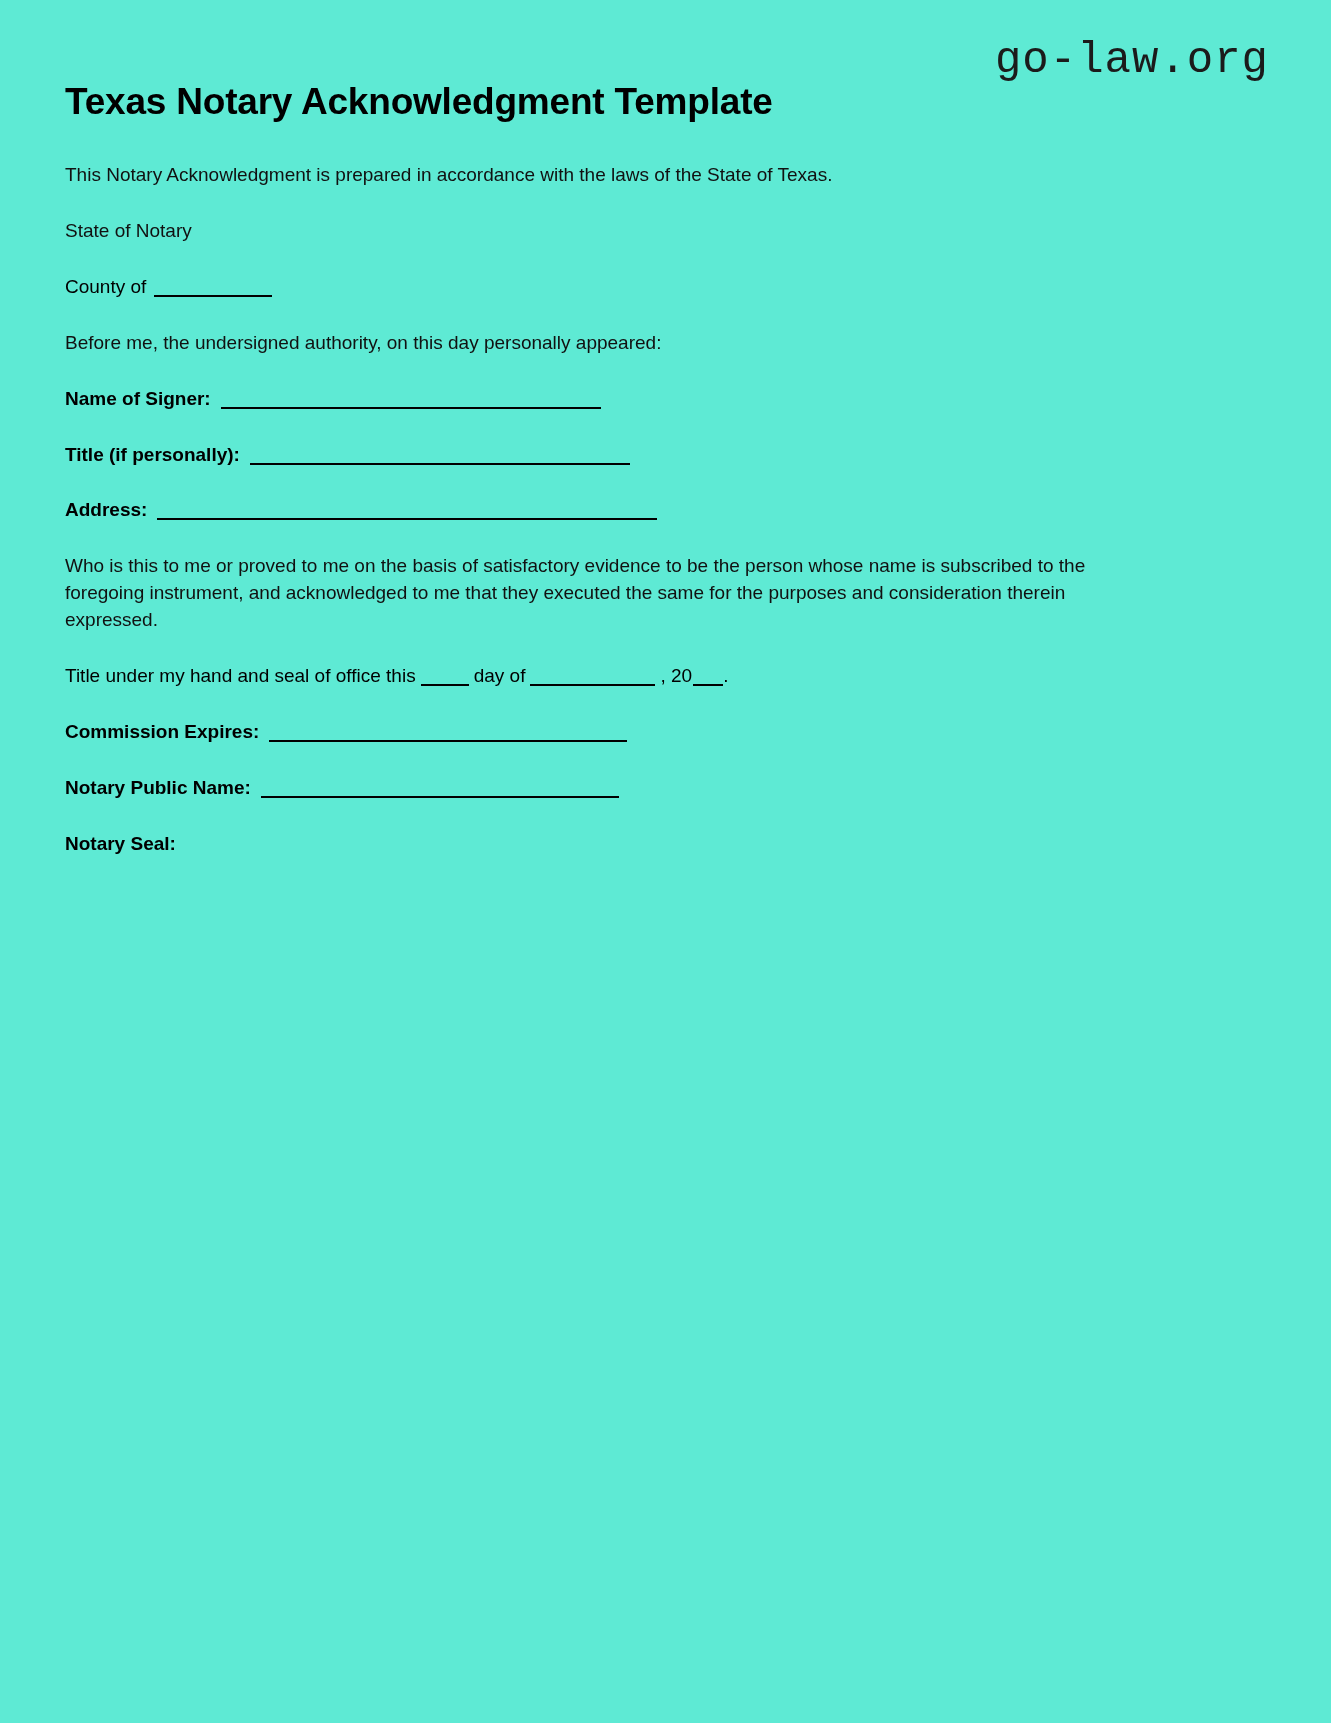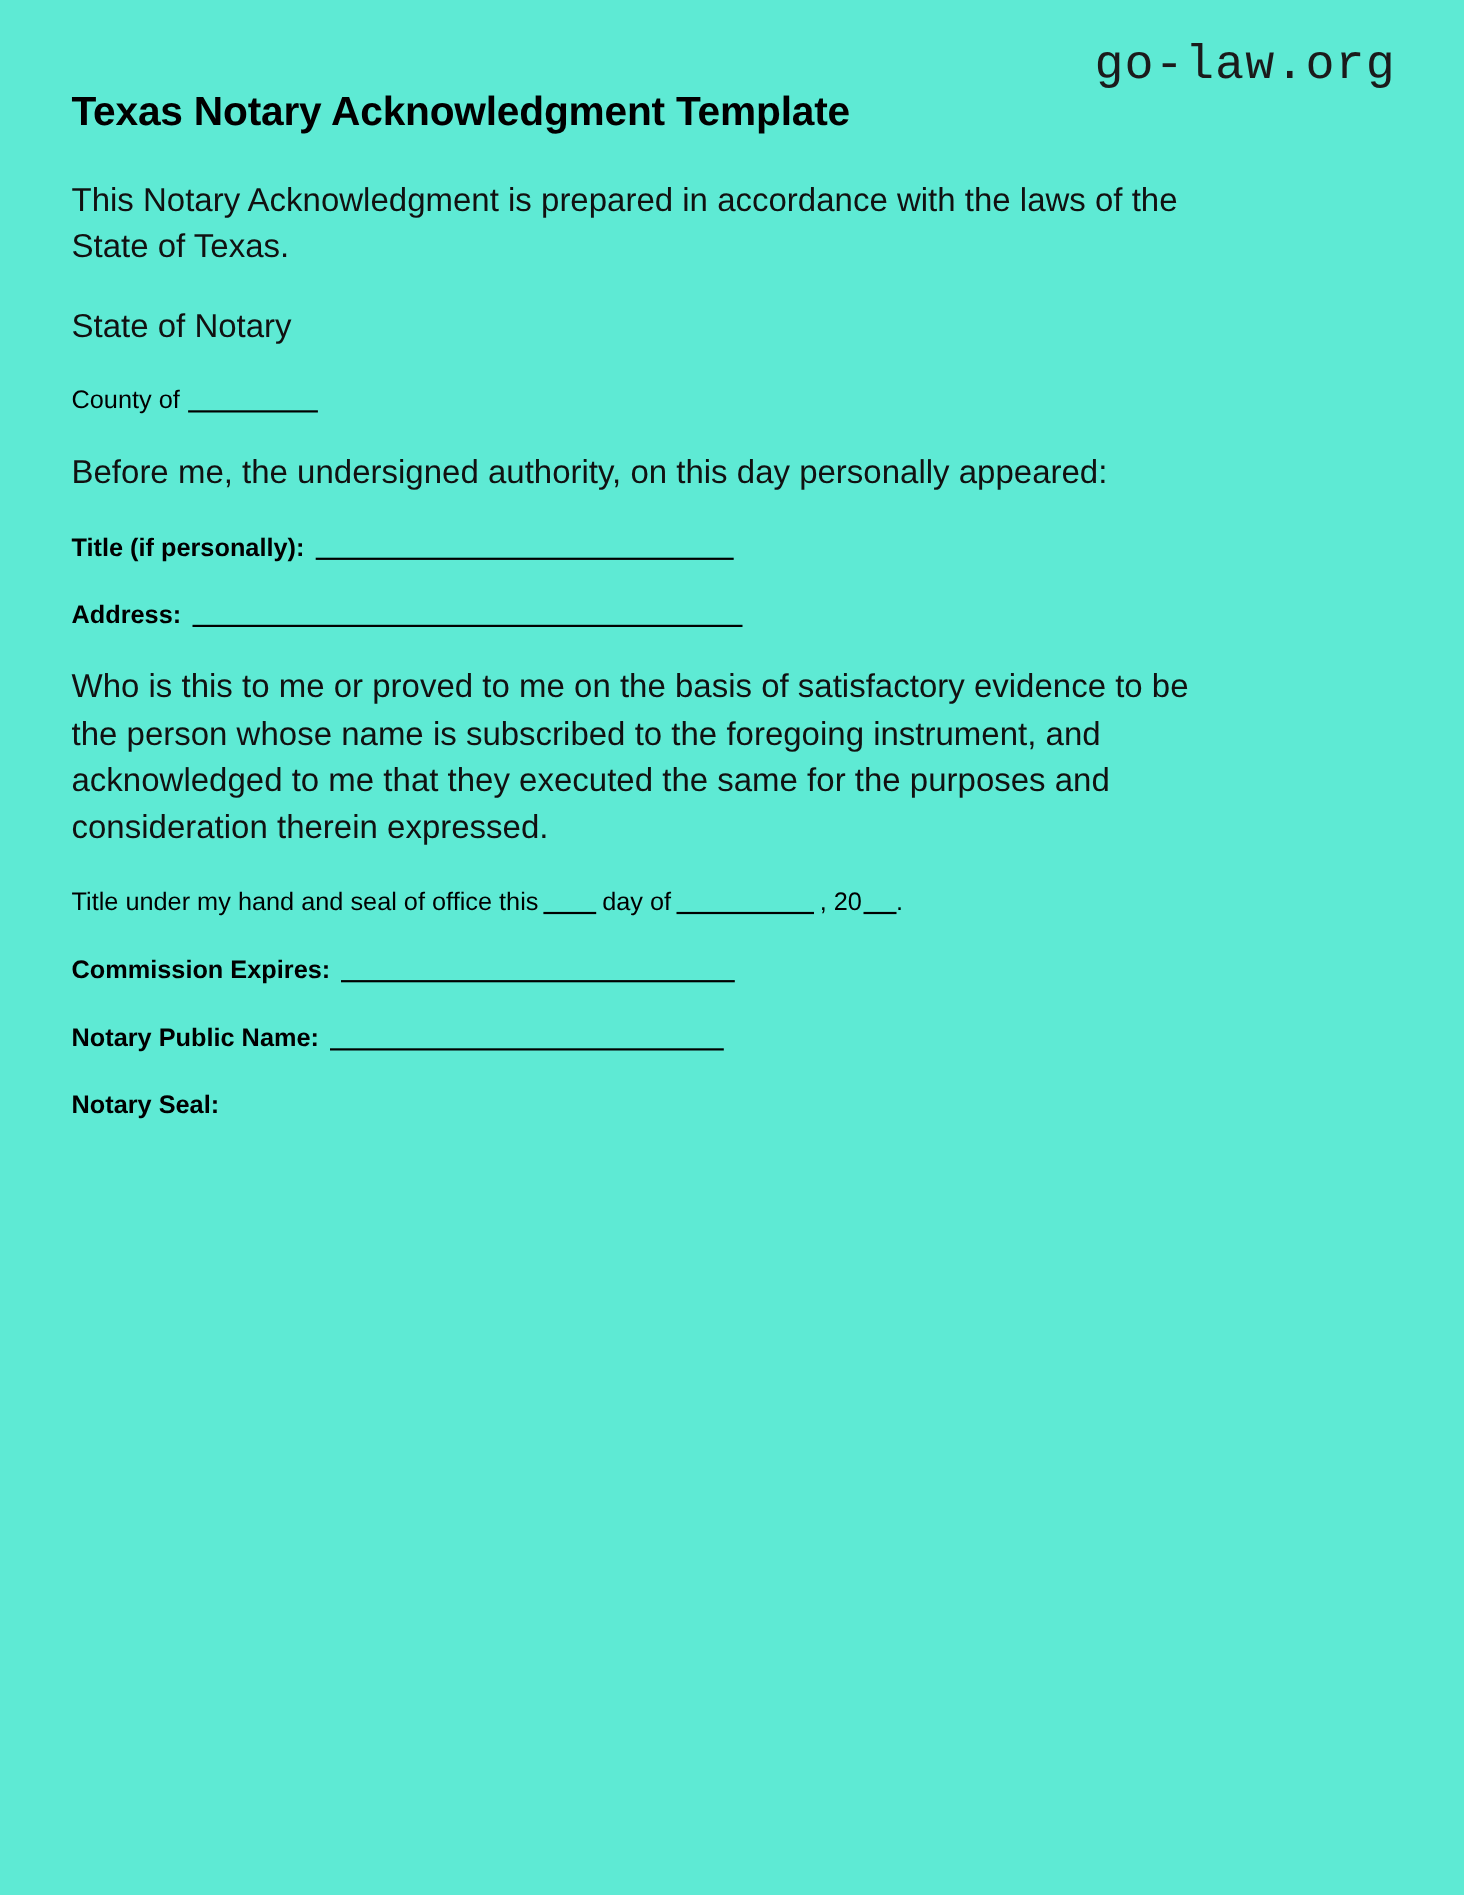--- a/index.html
+++ b/index.html
@@ -49,33 +49,33 @@
   .doc-title {
     font-size: 37px;
     font-weight: bold;
     line-height: 1.18;
     letter-spacing: -0.2px;
     margin: 0 0 38px 0;
     color: #000000;
   }
 
   .para {
-    font-size: 30px;
+    font-size: 19px;
     line-height: 1.42;
     margin: 0 0 29px 0;
     color: #111111;
     max-width: 1055px;
   }
 
   .para.tight {
     max-width: 1060px;
   }
 
   .field-line {
-    font-size: 23px;
+    font-size: 19px;
     line-height: 1.42;
     margin: 0 0 29px 0;
     color: #000000;
     white-space: nowrap;
   }
 
   .field-label {
     font-weight: bold;
     color: #000000;
   }
@@ -112,20 +112,23 @@
     <p class="para">This Notary Acknowledgment is prepared in accordance with the laws of the State of Texas.</p>
 
     <p class="para">State of Notary</p>
 
     <div class="field-line">
       <span>County of</span><span class="blank w-county"></span>
     </div>
 
     <p class="para">Before me, the undersigned authority, on this day personally appeared:</p>
 
+    <div class="field-line">
+      <span class="field-label">Name of Signer:</span><span class="blank w-signer"></span>
+    </div>
 
     <div class="field-line">
       <span class="field-label">Title (if personally):</span><span class="blank w-title"></span>
     </div>
 
     <div class="field-line">
       <span class="field-label">Address:</span><span class="blank w-address"></span>
     </div>
 
     <p class="para tight">Who is this to me or proved to me on the basis of satisfactory evidence to be the person whose name is subscribed to the foregoing instrument, and acknowledged to me that they executed the same for the purposes and consideration therein expressed.</p>

